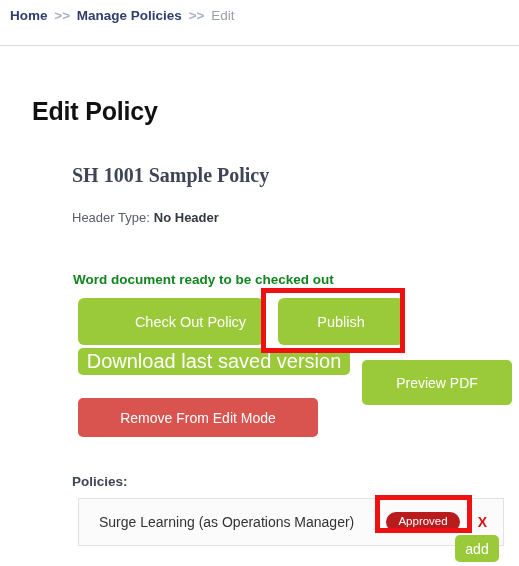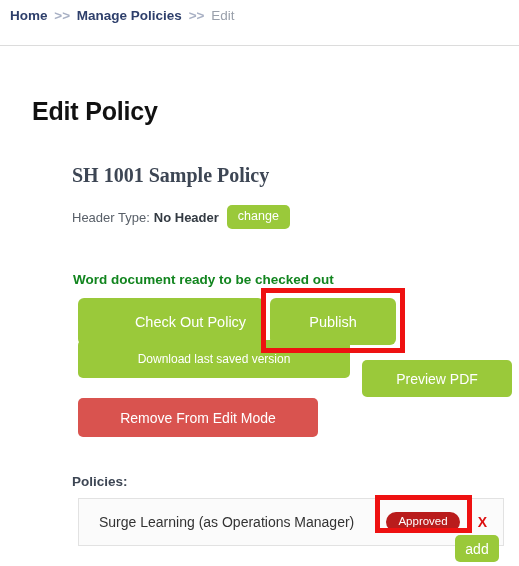--- a/index.html
+++ b/index.html
@@ -128,28 +128,28 @@
     text-align: center;
     box-sizing: border-box;
     padding: 0;
   }
   .btn-danger { background: #d9534f; }
 
   .btn-checkout {
     left: 78px;  top: 298px;  width: 186px; height: 47px; padding-left: 39px;
   }
   .btn-publish {
-    left: 270px; top: 298px;  width: 126px; height: 47px;
+    left: 278px; top: 298px;  width: 126px; height: 47px;
   }
   .btn-download {
-    left: 78px;  top: 340px;  width: 272px; height: 38px;
-    font-size: 12px; border-radius: 5px;
+    left: 78px;  top: 348px;  width: 272px; height: 27px;
+    font-size: 20px; border-radius: 5px;
   }
   .btn-preview {
-    left: 362px; top: 360px;  width: 150px; height: 37px;
+    left: 362px; top: 360px;  width: 150px; height: 45px;
     font-size: 14px; border-radius: 5px;
   }
   .btn-remove {
     left: 78px;  top: 398px;  width: 240px; height: 39px;
     font-size: 14px; border-radius: 5px;
   }
 
   
   .annot-box {
     position: absolute;
@@ -238,21 +238,20 @@
   </div>
 </div>
 
 <div class="page-title">Edit Policy</div>
 
 <div class="policy-title">SH 1001 Sample Policy</div>
 
 <div class="header-type-row">
   <span class="header-type-label">Header Type:</span>
   <span class="header-type-value">No Header</span>
-  <button class="btn-change">change</button>
 </div>
 
 <div class="status-msg">Word document ready to be checked out</div>
 
 <button class="btn btn-checkout">Check Out Policy</button>
 <button class="btn btn-publish">Publish</button>
 <button class="btn btn-download">Download last saved version</button>
 <button class="btn btn-preview">Preview PDF</button>
 <button class="btn btn-danger btn-remove">Remove From Edit Mode</button>
 

